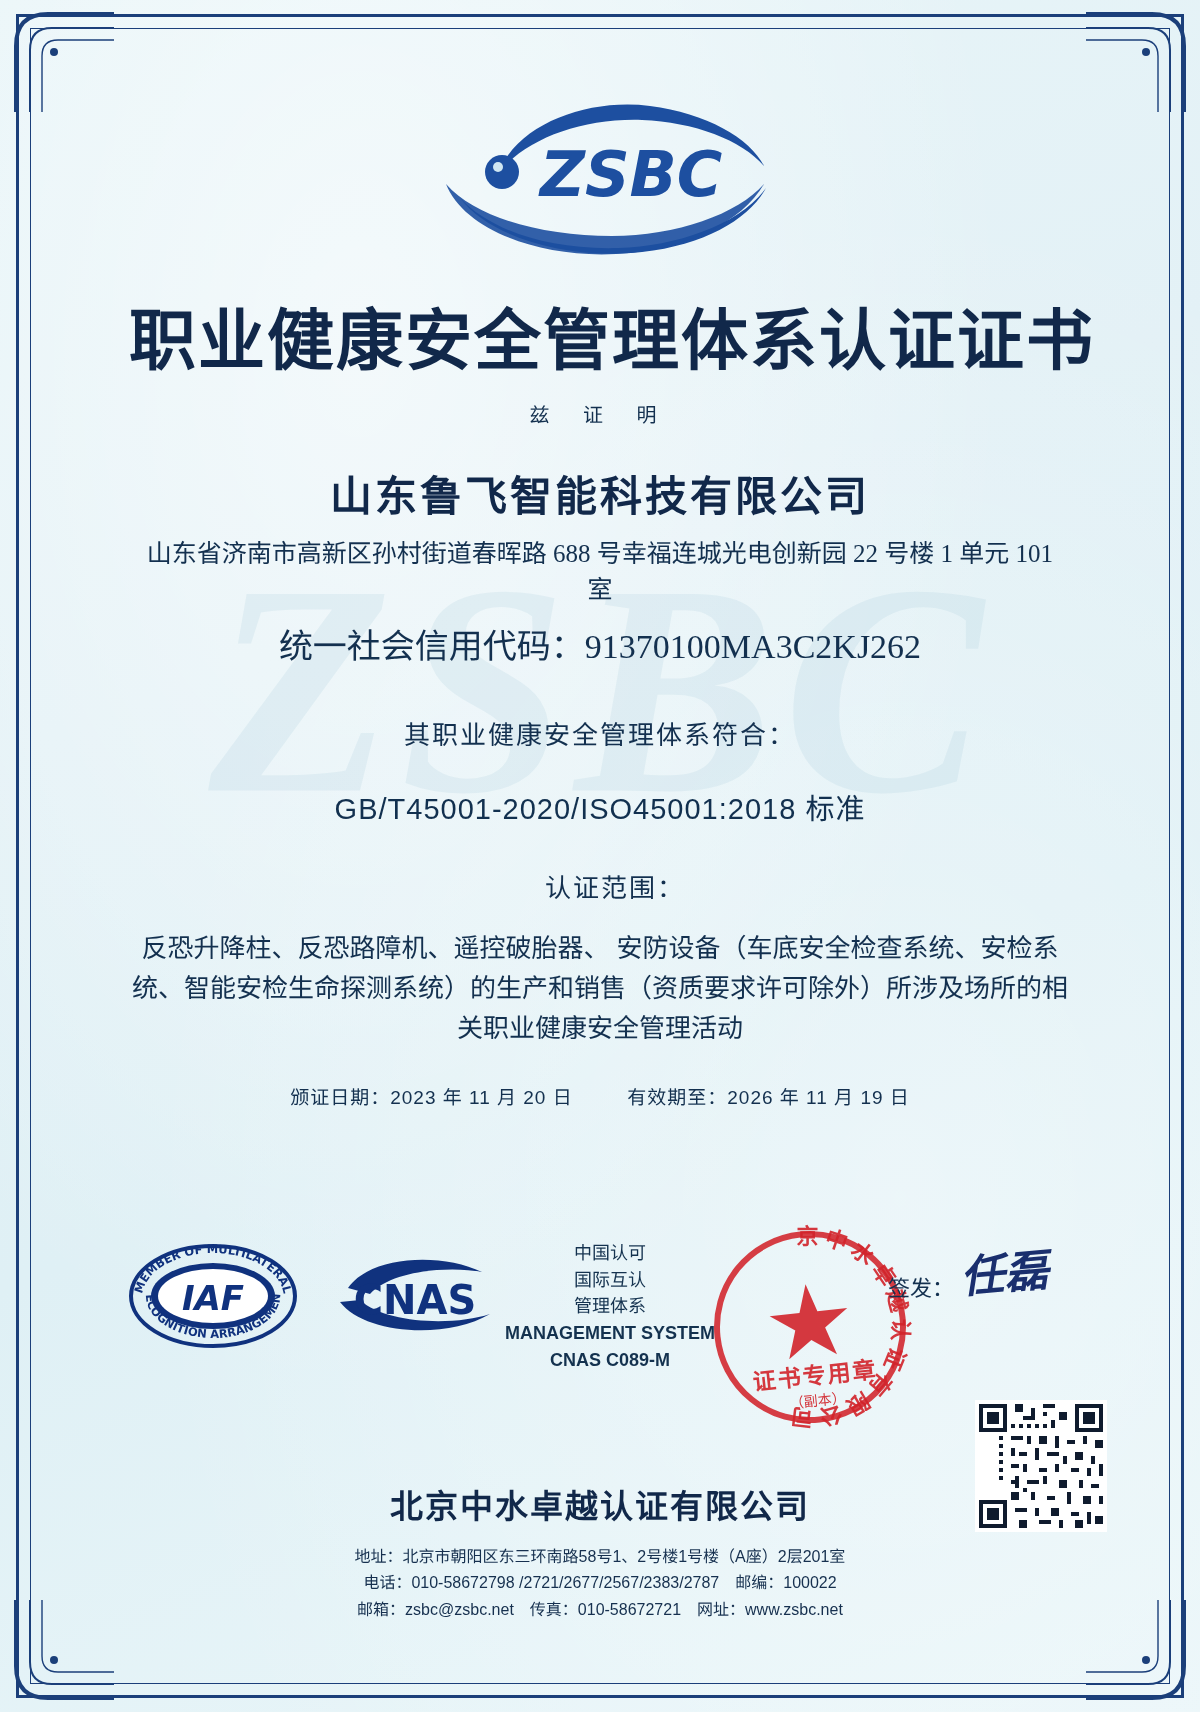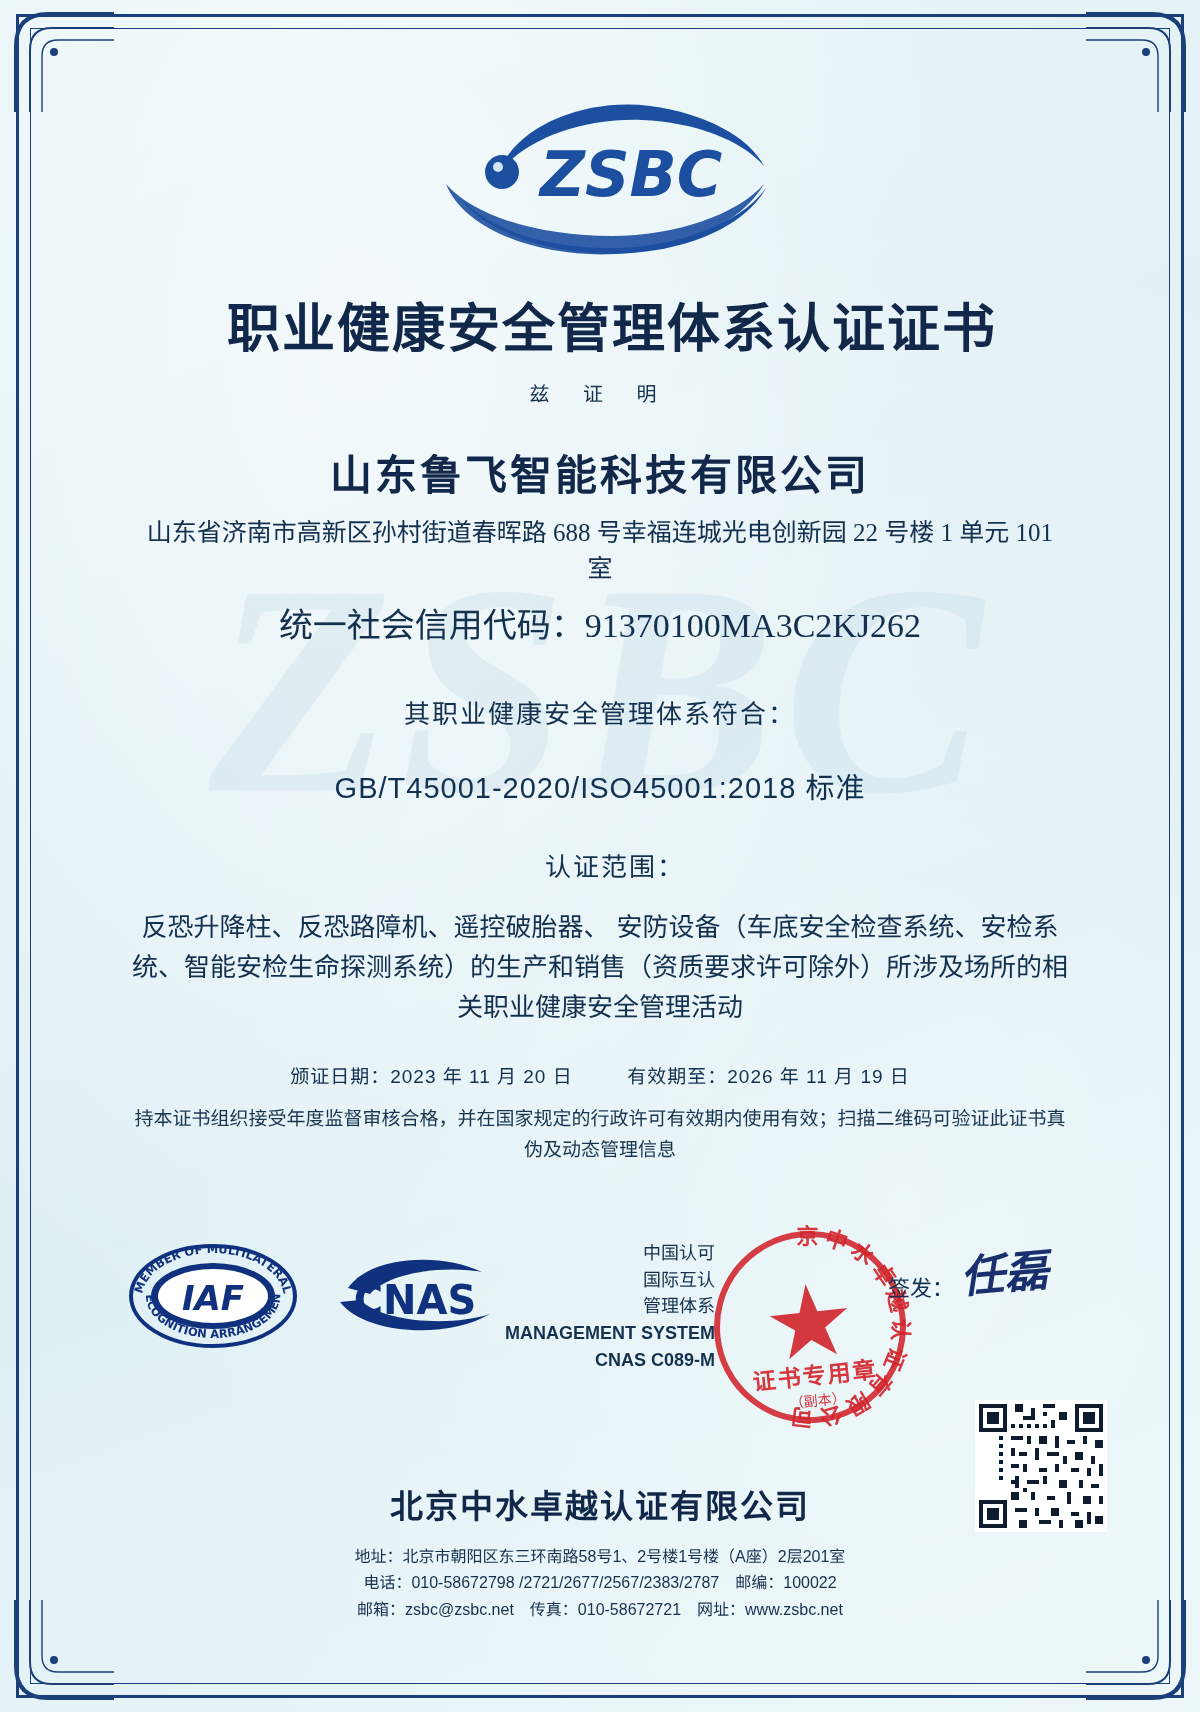--- a/index.html
+++ b/index.html
@@ -74,21 +74,21 @@
   .logo-wrap {
     margin-top: 88px;
     height: 180px;
     display: flex;
     align-items: center;
     justify-content: center;
   }
 
   
   .main-title {
-    font-size: 53px;
+    font-size: 67px;
     font-weight: bold;
     letter-spacing: 2px;
     color: #11284a;
     margin-top: 18px;
     font-family: "DejaVu Sans", "Liberation Sans", sans-serif;
     margin-left: 24px;
   }
   .cert-no {
     font-size: 27px;
     margin-top: 18px;
@@ -182,21 +182,21 @@
   }
   .cnas {
     position: absolute;
     left: 330px;
     top: 8px;
   }
   .cnas-text {
     position: absolute;
     left: 505px;
     top: 0px;
-    text-align: right;
+    text-align: center;
     font-size: 18px;
     line-height: 1.48;
     color: #14324f;
     font-weight: bold;
   }
   .cnas-text .cn { font-weight: normal; font-size: 18px; }
 
   
   .seal {
     position: absolute;
@@ -336,21 +336,20 @@
     <div class="scope-label">认证范围：</div>
 
     <div class="scope-text">反恐升降柱、反恐路障机、遥控破胎器、 安防设备（车底安全检查系统、安检系统、智能安检生命探测系统）的生产和销售（资质要求许可除外）所涉及场所的相关职业健康安全管理活动</div>
 
     <div class="dates">
       <span>颁证日期：2023 年 11 月 20 日</span>
       <span class="gap"></span>
       <span>有效期至：2026 年 11 月 19 日</span>
     </div>
 
-    <div class="note">持本证书组织接受年度监督审核合格，并在国家规定的行政许可有效期内使用有效；扫描二维码可验证此证书真伪及动态管理信息</div>
   </div>
 
   <div class="accred-row">
 
     <div class="iaf">
       <svg width="170" height="112" viewBox="0 0 170 112">
         <ellipse cx="85" cy="56" rx="82" ry="50" fill="none" stroke="#10327e" stroke-width="4"></ellipse>
         <ellipse cx="85" cy="56" rx="62" ry="33" fill="#10327e"></ellipse>
         <ellipse cx="85" cy="56" rx="55" ry="27" fill="#ffffff"></ellipse>
         <text x="85" y="70" text-anchor="middle" font-family="DejaVu Sans, Liberation Sans, sans-serif" font-size="34" font-weight="bold" font-style="italic" fill="#10327e">IAF</text>

